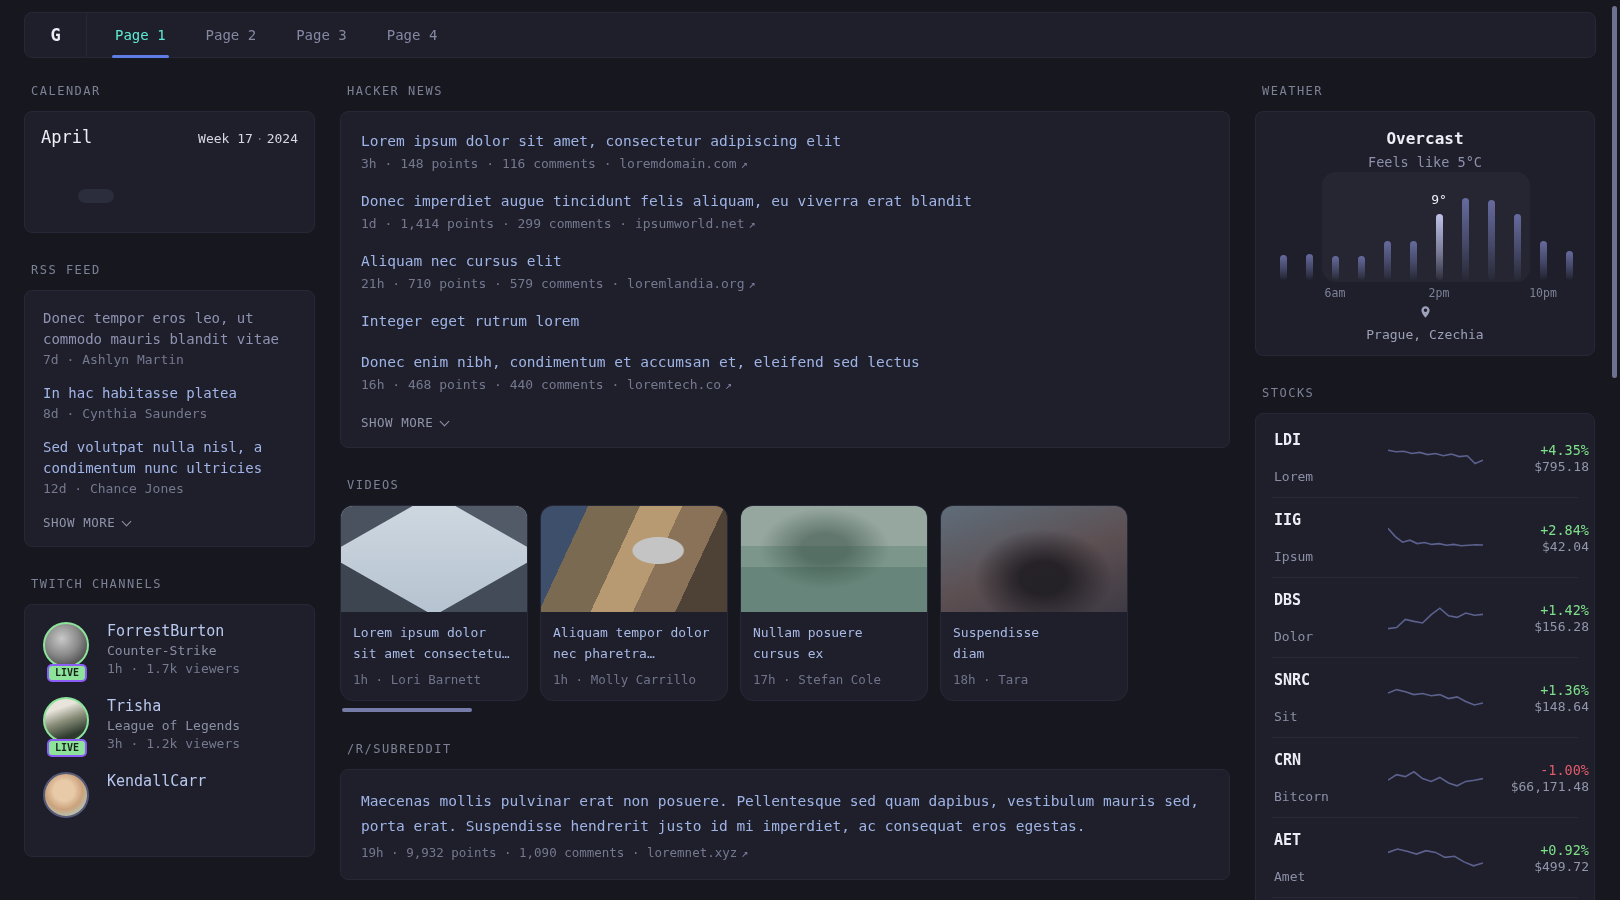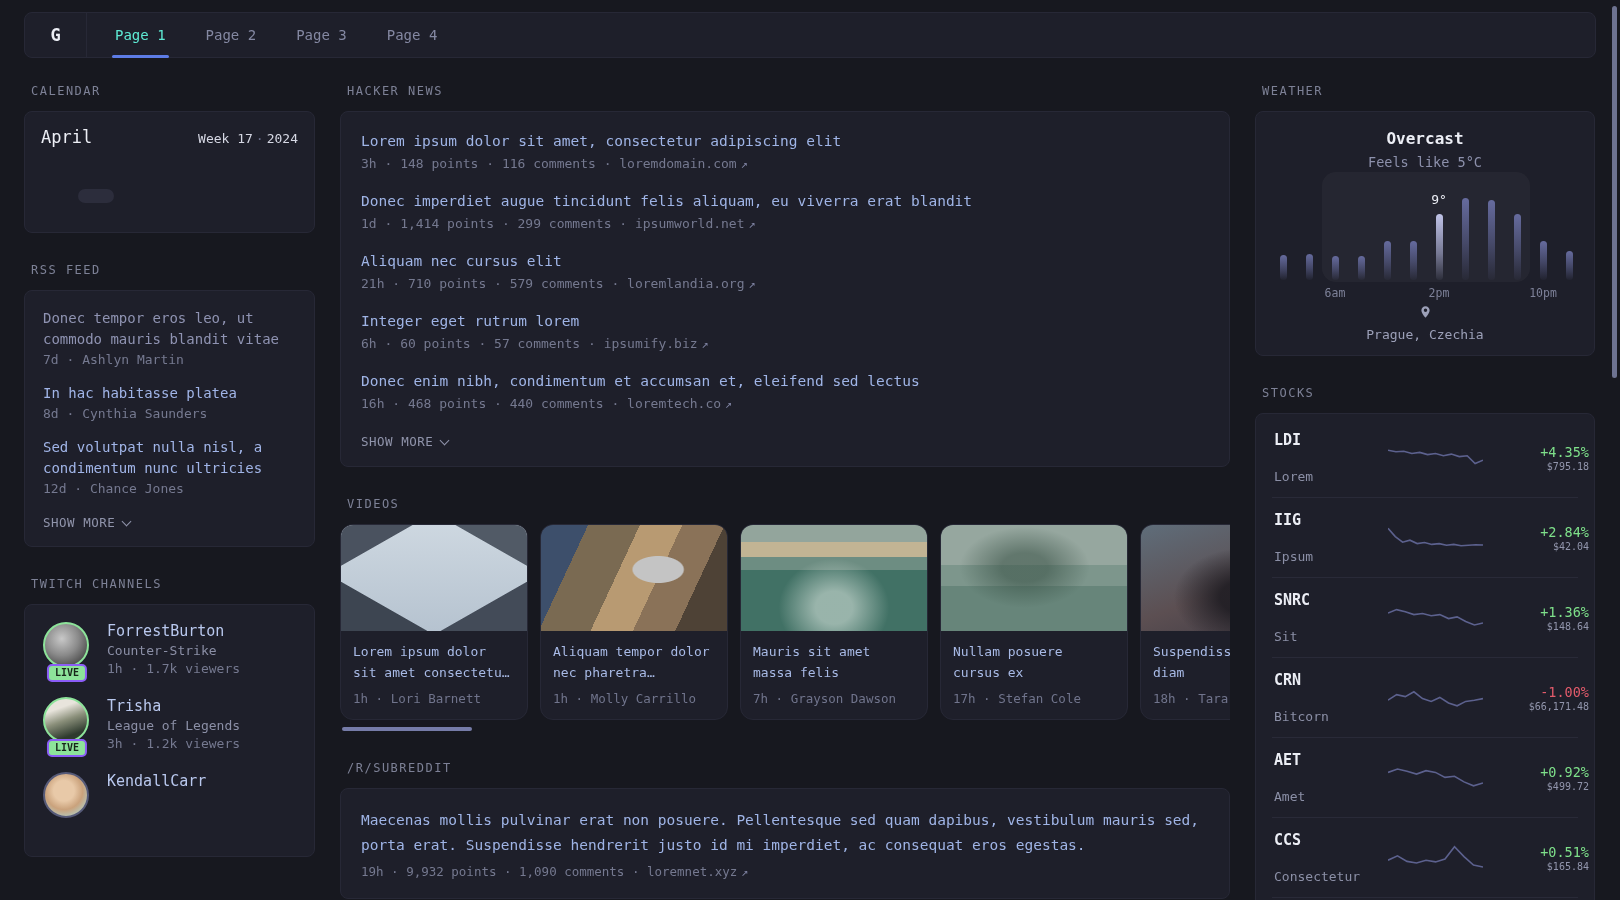--- a/index.html
+++ b/index.html
@@ -132,21 +132,21 @@
   .st-row:first-child { border-top:none; }
   .st-left { width:104px; flex:0 0 104px; }
   .st-ticker { font-size:15px; font-weight:bold; color:#eceef5; }
   .st-name { font-size:13px; color:#8b8fa6; margin-top:20px; }
   .st-spark { flex:1; display:flex; justify-content:center; }
   .st-spark svg polyline { fill:none; stroke:#5c618e; stroke-width:1.6; }
   .st-right { width:96px; flex:0 0 96px; text-align:right; }
   .st-change { font-size:13.5px; }
   .st-row.up .st-change { color:#7ee08a; }
   .st-row.down .st-change { color:#e25b6b; }
-  .st-price { font-size:10px; color:#9296ad; margin-top:1px; white-space:nowrap; }
+  .st-price { font-size:13px; color:#9296ad; margin-top:1px; white-space:nowrap; }
   
   .vscroll { position:absolute; right:3px; top:6px; width:5px; height:372px;
     border-radius:3px; background:#6d7290; }
 </style>
 </head>
 <body>
 
 <div class="page">
 
   <div class="nav">
@@ -312,24 +312,20 @@
     </div>
     <div class="hn-meta">
       <span>21h · 710 points · 579 comments ·</span>
       <span class="hn-domain">loremlandia.org</span><span class="ext">↗</span>
     </div>
   </div>
               <div class="hn-item av3 i3">
     <div>
       <span class="hn-title">Integer eget rutrum lorem</span>
     </div>
-    <div class="hn-meta">
-      <span>6h · 60 points · 57 comments ·</span>
-      <span class="hn-domain">ipsumify.biz</span><span class="ext">↗</span>
-    </div>
   </div>
               <div class="hn-item av4 i4">
     <div>
       <span class="hn-title">Donec enim nibh, condimentum et accumsan et, eleifend sed lectus</span>
     </div>
     <div class="hn-meta">
       <span>16h · 468 points · 440 comments ·</span>
       <span class="hn-domain">loremtech.co</span><span class="ext">↗</span>
     </div>
   </div>
@@ -357,30 +353,20 @@
             <div class="vcard av1 i1">
     <div class="vthumb t1"></div>
     <div class="vbody">
       <div class="vtitle">
         <div>Aliquam tempor dolor</div>
         <div>nec pharetra…</div>
       </div>
       <div class="vmeta">1h · Molly Carrillo</div>
     </div>
   </div>
-            <div class="vcard av2 i2">
-    <div class="vthumb t2"></div>
-    <div class="vbody">
-      <div class="vtitle">
-        <div>Mauris sit amet</div>
-        <div>massa felis</div>
-      </div>
-      <div class="vmeta">7h · Grayson Dawson</div>
-    </div>
-  </div>
             <div class="vcard av3 i3">
     <div class="vthumb t3"></div>
     <div class="vbody">
       <div class="vtitle">
         <div>Nullam posuere</div>
         <div>cursus ex</div>
       </div>
       <div class="vmeta">17h · Stefan Cole</div>
     </div>
   </div>
@@ -500,20 +486,35 @@
     <div class="st-spark">
       <svg width="95" height="34">
                   <polyline points="0.0,7.2 7.3,15.6 14.6,21.2 21.9,19.2 29.2,22.6 36.5,21.5 43.8,23.4 51.2,22.6 58.5,24.3 65.8,23.4 73.1,24.8 80.4,24.3 87.7,23.7 95.0,24.0"></polyline>
                 </svg>
     </div>
     <div class="st-right">
       <div class="st-change">+2.84%</div>
       <div class="st-price">$42.04</div>
     </div>
   </div>
+            <div class="st-row up av2 i2">
+    <div class="st-left">
+      <div class="st-ticker">DBS</div>
+      <div class="st-name">Dolor</div>
+    </div>
+    <div class="st-spark">
+      <svg width="95" height="34">
+                  <polyline points="0.0,27.6 8.6,26.5 17.3,18.4 25.9,20.4 34.5,22.0 43.2,13.6 51.8,7.2 60.5,14.8 69.1,16.4 77.7,12.0 86.4,14.2 95.0,13.4"></polyline>
+                </svg>
+    </div>
+    <div class="st-right">
+      <div class="st-change">+1.42%</div>
+      <div class="st-price">$156.28</div>
+    </div>
+  </div>
             <div class="st-row up av3 i3">
     <div class="st-left">
       <div class="st-ticker">SNRC</div>
       <div class="st-name">Sit</div>
     </div>
     <div class="st-spark">
       <svg width="95" height="34">
                   <polyline points="0.0,12.0 8.6,8.6 17.3,10.8 25.9,13.6 34.5,12.5 43.2,14.8 51.8,13.6 60.5,17.6 69.1,15.9 77.7,20.4 86.4,24.0 95.0,22.0"></polyline>
                 </svg>
     </div>

